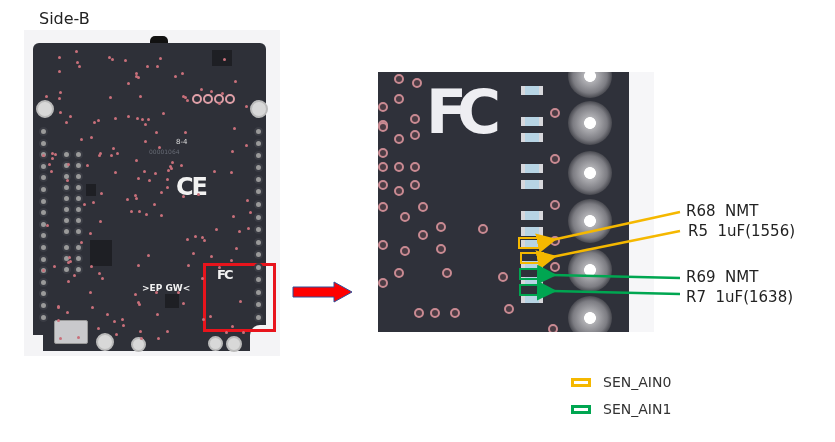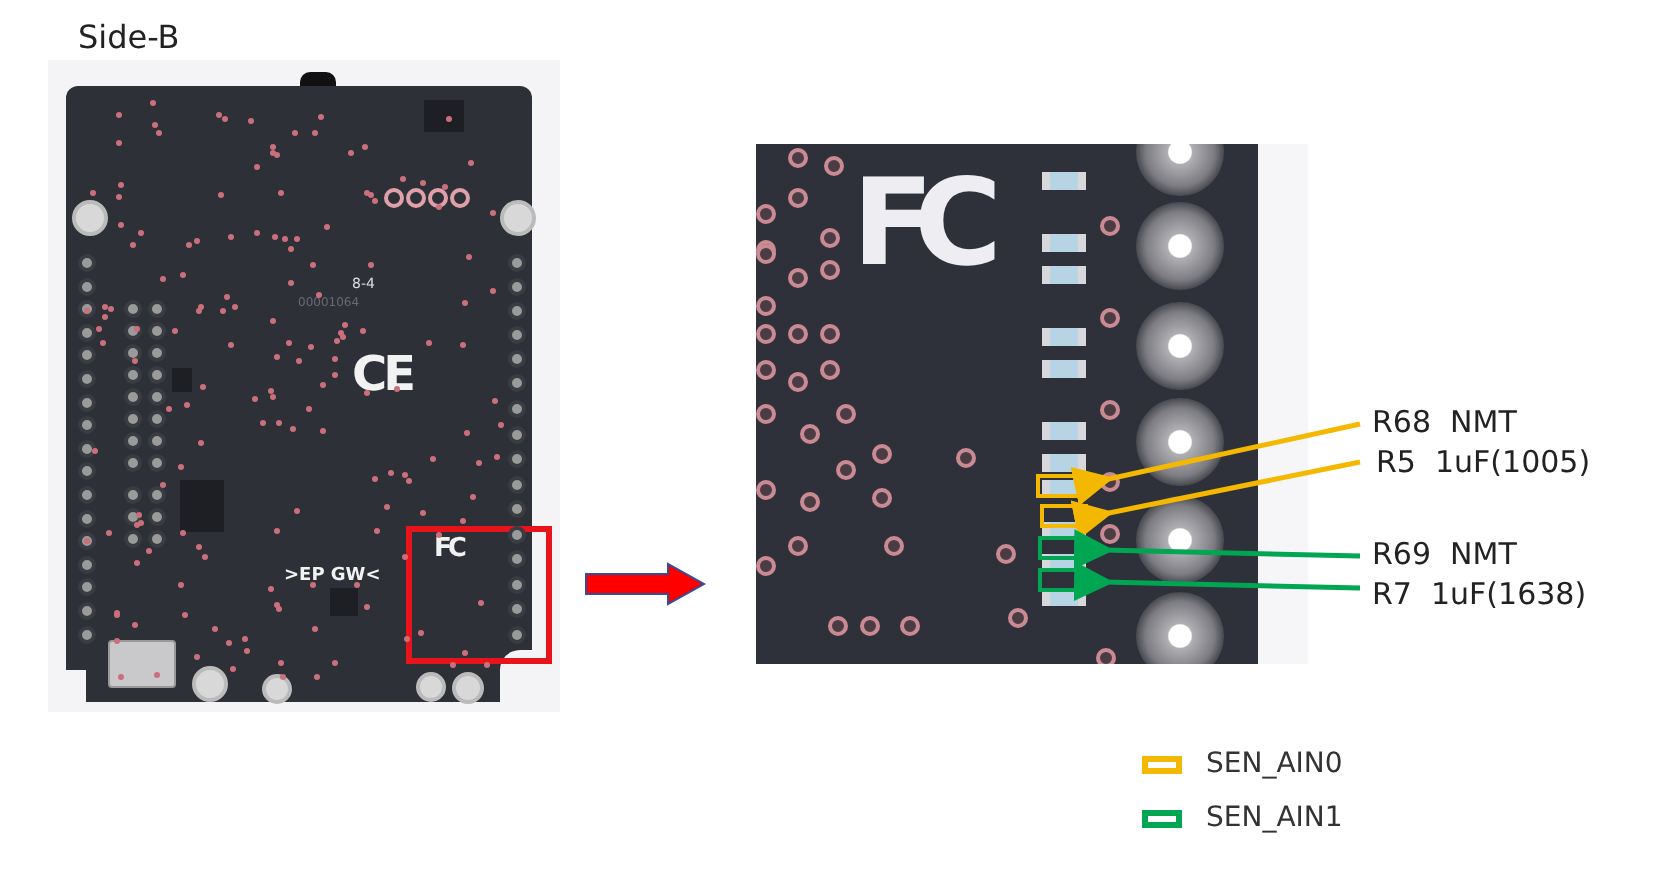--- a/index.html
+++ b/index.html
@@ -144,21 +144,21 @@
       <path d="M8,0 L0,4 L8,8 Z" fill="#00a651"></path>
     </marker>
   </defs>
   <line x1="680" y1="212" x2="552" y2="240" stroke="#f5b800" stroke-width="2.5" marker-end="url(#ay)"></line>
   <line x1="680" y1="231" x2="552" y2="257" stroke="#f5b800" stroke-width="2.5" marker-end="url(#ay)"></line>
   <line x1="680" y1="278" x2="552" y2="275" stroke="#00a651" stroke-width="2.5" marker-end="url(#ag)"></line>
   <line x1="680" y1="294" x2="552" y2="291" stroke="#00a651" stroke-width="2.5" marker-end="url(#ag)"></line>
 </svg>
 
 <div class="callout" style="left:686px;top:204px;">R68  NMT</div>
-<div class="callout" style="left:688px;top:224px;">R5  1uF(1005)</div>
+<div class="callout" style="left:688px;top:224px;">R5  1uF(1556)</div>
 <div class="callout" style="left:686px;top:270px;">R69  NMT</div>
 <div class="callout" style="left:686px;top:290px;">R7  1uF(1638)</div>
 
 <div class="legend-item" style="left:571px;top:374px;">
   <span class="legend-swatch" style="border-color:#f5b800;"></span>
   <span>SEN_AIN0</span>
 </div>
 <div class="legend-item" style="left:571px;top:401px;">
   <span class="legend-swatch" style="border-color:#00a651;"></span>
   <span>SEN_AIN1</span>

